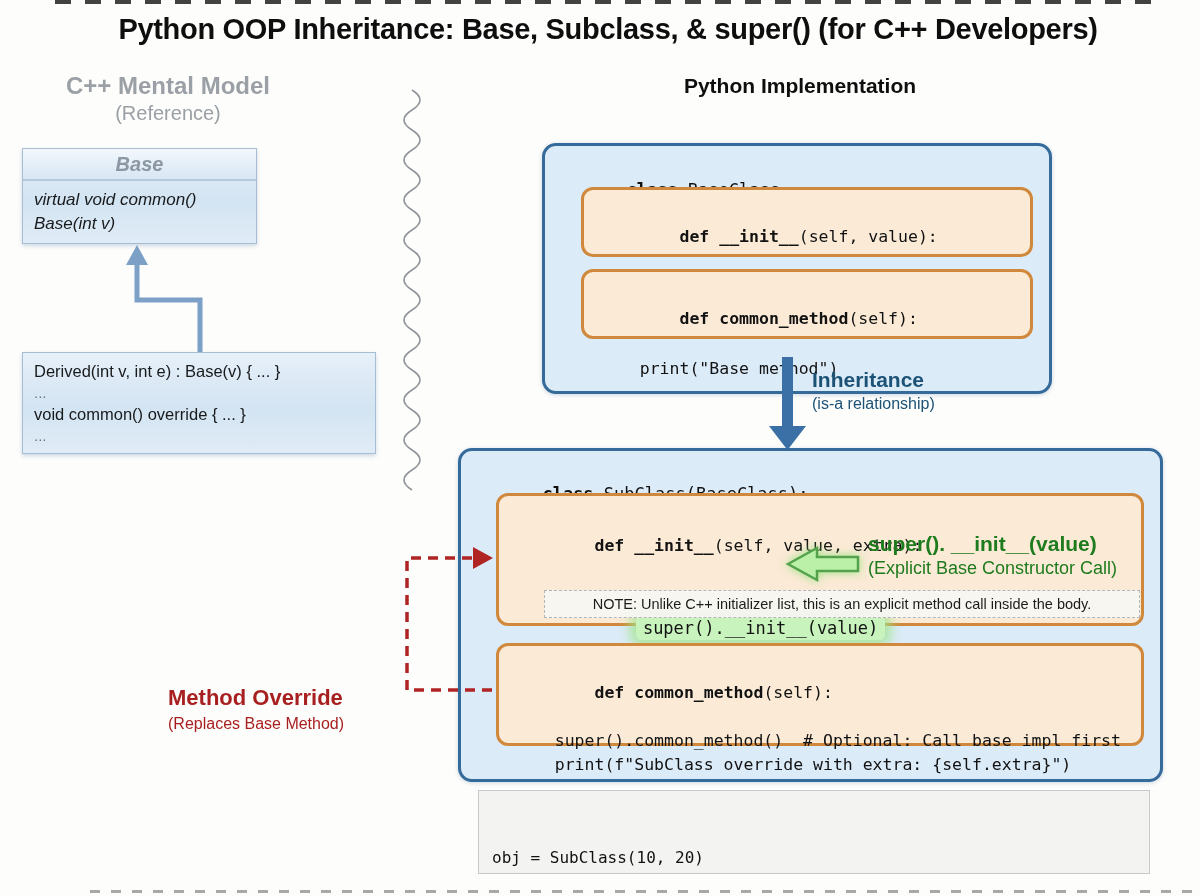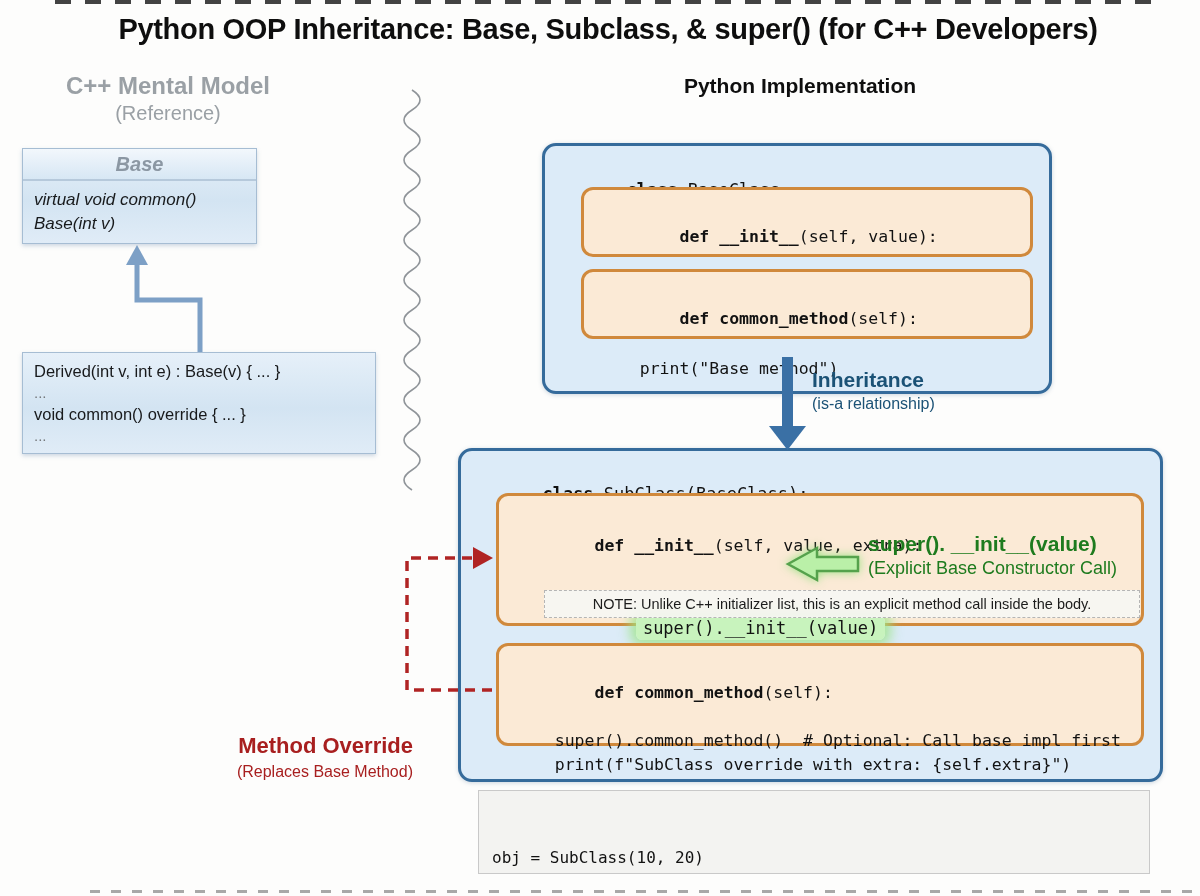--- a/index.html
+++ b/index.html
@@ -45,22 +45,22 @@
         font-size:14.5px;color:#1c1c1c;text-align:center;line-height:26px;}
 
   .callout{position:absolute;color:var(--green-dark,#1e7b1e);line-height:24px;}
   .callout .t{font-size:21px;font-weight:bold;}
   .callout .s{font-size:18px;}
 
   .inh-label{position:absolute;color:var(--navy,#1b5276);}
   .inh-label .t{font-size:21px;font-weight:bold;}
   .inh-label .s{font-size:16px;margin-top:3px;}
 
-  .override-label{position:absolute;left:168px;top:685px;width:245px;text-align:right;
-                  color:var(--red,#a81f1f);margin-top:48px;}
+  .override-label{position:absolute;left:168px;top:685px;width:245px;text-align:left;
+                  color:var(--red,#a81f1f);}
   .override-label .t{font-size:22px;font-weight:bold;}
   .override-label .s{font-size:16px;margin-top:4px;}
 
   .usage{position:absolute;left:478px;top:790px;width:672px;height:84px;box-sizing:border-box;
          background:#f3f3f1;border:1.5px solid #c9c9c9;padding:9px 13px;
          font-size:16px;line-height:23px;}
 
   svg.overlay{position:absolute;left:0;top:0;pointer-events:none;}
   .glow{filter:drop-shadow(0 0 5px rgba(140,225,120,.9));}
 

